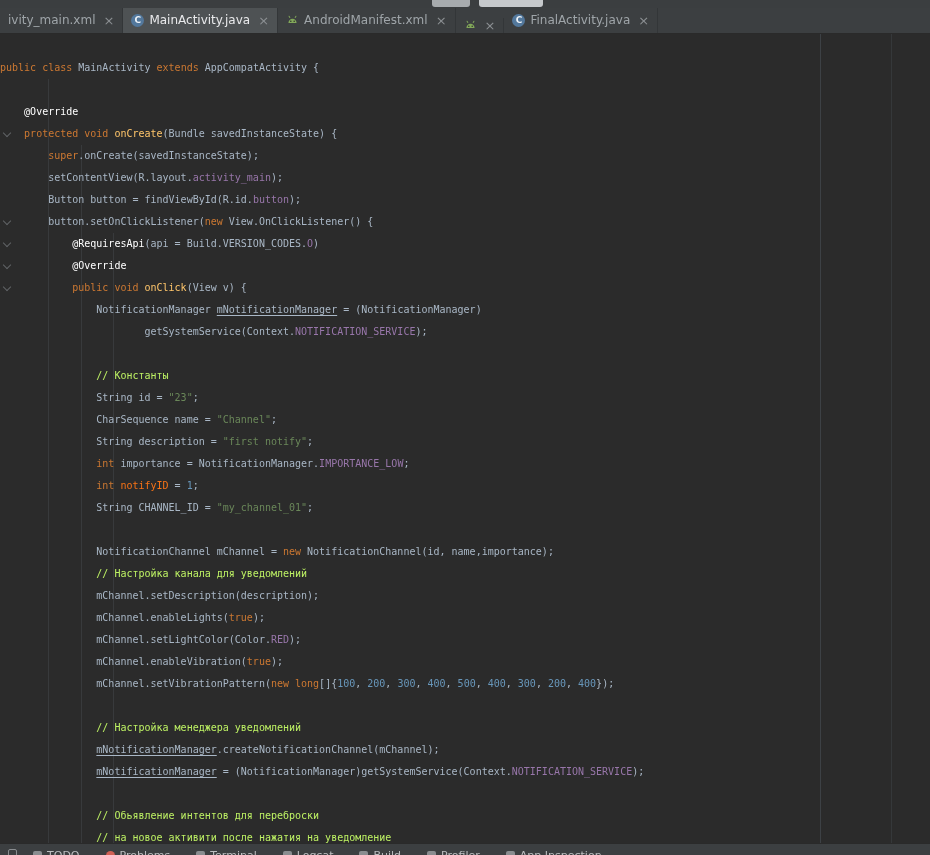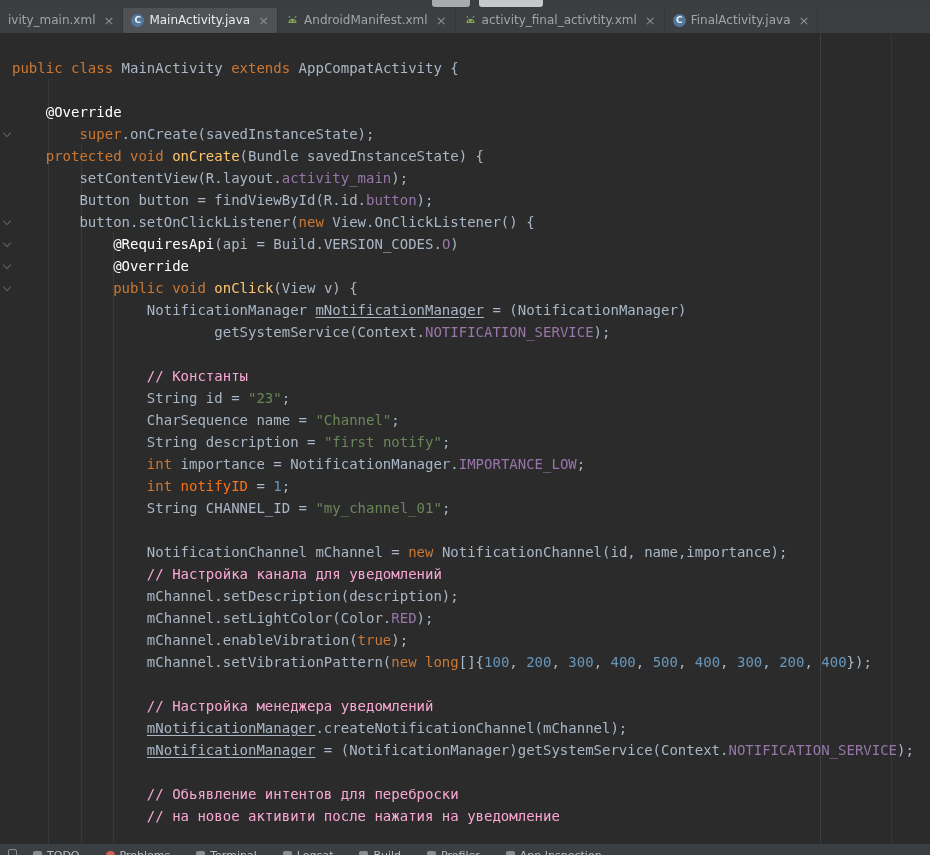--- a/index.html
+++ b/index.html
@@ -26,27 +26,27 @@
   .icon-android{width:13px;height:13px;flex:none;display:inline-flex}
 
   
   #editor{position:absolute;top:34px;left:0;width:930px;bottom:12px;background:#2b2b2b;overflow:hidden;cursor:text}
   .indent-guide{position:absolute;width:1px;background:#383a3c;z-index:1}
   .ig-1{left:48px;top:45px;bottom:0}
   .ig-2{left:81px;top:111px;bottom:0}
   .ig-3{left:113px;top:199px;bottom:0}
   #margin-guide{position:absolute;left:820px;top:0;bottom:0;width:1px;background:#3d4145;z-index:1}
   #right-divider{position:absolute;left:891px;top:0;bottom:0;width:1px;background:#35383a;z-index:1}
-  #code{position:relative;z-index:2;padding:1px 0 0 12px;
-    font-family:"DejaVu Sans Mono","Liberation Mono",monospace;font-size:14px}
+  #code{position:relative;z-index:2;padding:1px 0 0 0;
+    font-family:"DejaVu Sans Mono","Liberation Mono",monospace;font-size:10px}
   .code-line{height:22px;line-height:22px;white-space:pre}
   .c-kw{color:#cc7832}
   .c-def{color:#a9b7c6}
   .c-str{color:#6a8759}
-  .c-com{color:#f9a8d4}
+  .c-com{color:#bef264}
   .c-ann{color:#ffffff}
   .c-num{color:#6897bb}
   .c-mdecl{color:#ffc66b}
   .c-cfield{color:#9876aa;}
   .c-uvar{color:#a9b7c6;text-decoration:underline;text-underline-offset:2px}
   .c-gray{color:#f97316}
   .fold-marker{position:absolute;left:3px;width:9px;height:9px;z-index:3;cursor:pointer}
   .fold-marker::after{content:"";position:absolute;left:1px;top:0;width:5px;height:5px;
     border-right:1.5px solid #606366;border-bottom:1.5px solid #606366;transform:rotate(45deg)}
 
@@ -96,21 +96,20 @@
         <svg width="13" height="13" viewBox="0 0 14 14">
           <g fill="#82a85a">
             <path d="M2.6 9.8a4.4 4.8 0 0 1 8.8 0z"></path>
             <rect x="3.2" y="1.8" width="1" height="2.6" rx="0.5" transform="rotate(-32 3.7 3.1)"></rect>
             <rect x="9.8" y="1.8" width="1" height="2.6" rx="0.5" transform="rotate(32 10.3 3.1)"></rect>
           </g>
           <circle cx="5.2" cy="7.7" r="0.8" fill="#2b2b2b"></circle>
           <circle cx="8.8" cy="7.7" r="0.8" fill="#2b2b2b"></circle>
         </svg>
       </span>
-      <span class="tab-label">activity_final_activtity.xml</span>
       <span class="tab-close">×</span>
     </div>
     <div class="tab">
       <span class="icon-class">C</span>
       <span class="tab-label">FinalActivity.java</span>
       <span class="tab-close">×</span>
     </div>
   </div>
 
 <div id="editor">
@@ -124,42 +123,43 @@
       <div class="fold-marker" style="top: 184px;"></div>
       <div class="fold-marker" style="top: 206px;"></div>
       <div class="fold-marker" style="top: 228px;"></div>
       <div class="fold-marker" style="top: 250px;"></div>
     </div>
   <div id="code">
       <div class="code-line"></div>
       <div class="code-line"><span class="c-kw">public class </span><span class="c-def">MainActivity </span><span class="c-kw">extends </span><span class="c-def">AppCompatActivity {</span></div>
       <div class="code-line"></div>
       <div class="code-line"><span class="c-def">    </span><span class="c-ann">@Override</span></div>
+      <div class="code-line"><span class="c-def">    </span><span class="c-kw">protected void </span><span class="c-mdecl">onCreate</span><span class="c-def">(Bundle savedInstanceState) {</span></div>
       <div class="code-line"><span class="c-def">        </span><span class="c-kw">super</span><span class="c-def">.onCreate(savedInstanceState);</span></div>
-      <div class="code-line"><span class="c-def">    </span><span class="c-kw">protected void </span><span class="c-mdecl">onCreate</span><span class="c-def">(Bundle savedInstanceState) {</span></div>
       <div class="code-line"><span class="c-def">        setContentView(R.layout.</span><span class="c-cfield">activity_main</span><span class="c-def">);</span></div>
       <div class="code-line"><span class="c-def">        Button button = findViewById(R.id.</span><span class="c-cfield">button</span><span class="c-def">);</span></div>
       <div class="code-line"><span class="c-def">        button.setOnClickListener(</span><span class="c-kw">new </span><span class="c-def">View.OnClickListener() {</span></div>
       <div class="code-line"><span class="c-def">            </span><span class="c-ann">@RequiresApi</span><span class="c-def">(api = Build.VERSION_CODES.</span><span class="c-cfield">O</span><span class="c-def">)</span></div>
       <div class="code-line"><span class="c-def">            </span><span class="c-ann">@Override</span></div>
       <div class="code-line"><span class="c-def">            </span><span class="c-kw">public void </span><span class="c-mdecl">onClick</span><span class="c-def">(View v) {</span></div>
       <div class="code-line"><span class="c-def">                NotificationManager </span><span class="c-uvar">mNotificationManager</span><span class="c-def"> = (NotificationManager)</span></div>
       <div class="code-line"><span class="c-def">                        getSystemService(Context.</span><span class="c-cfield">NOTIFICATION_SERVICE</span><span class="c-def">);</span></div>
       <div class="code-line"></div>
       <div class="code-line"><span class="c-def">                </span><span class="c-com">// Константы</span></div>
       <div class="code-line"><span class="c-def">                String id = </span><span class="c-str">"23"</span><span class="c-def">;</span></div>
       <div class="code-line"><span class="c-def">                CharSequence name = </span><span class="c-str">"Channel"</span><span class="c-def">;</span></div>
       <div class="code-line"><span class="c-def">                String description = </span><span class="c-str">"first notify"</span><span class="c-def">;</span></div>
       <div class="code-line"><span class="c-def">                </span><span class="c-kw">int </span><span class="c-def">importance = NotificationManager.</span><span class="c-cfield">IMPORTANCE_LOW</span><span class="c-def">;</span></div>
       <div class="code-line"><span class="c-def">                </span><span class="c-kw">int </span><span class="c-gray">notifyID</span><span class="c-def"> = </span><span class="c-num">1</span><span class="c-def">;</span></div>
       <div class="code-line"><span class="c-def">                String CHANNEL_ID = </span><span class="c-str">"my_channel_01"</span><span class="c-def">;</span></div>
       <div class="code-line"></div>
       <div class="code-line"><span class="c-def">                NotificationChannel mChannel = </span><span class="c-kw">new </span><span class="c-def">NotificationChannel(id, name,importance);</span></div>
       <div class="code-line"><span class="c-def">                </span><span class="c-com">// Настройка канала для уведомлений</span></div>
       <div class="code-line"><span class="c-def">                mChannel.setDescription(description);</span></div>
+      <div class="code-line"><span class="c-def">                mChannel.enableLights(</span><span class="c-kw">true</span><span class="c-def">);</span></div>
       <div class="code-line"><span class="c-def">                mChannel.setLightColor(Color.</span><span class="c-cfield">RED</span><span class="c-def">);</span></div>
       <div class="code-line"><span class="c-def">                mChannel.enableVibration(</span><span class="c-kw">true</span><span class="c-def">);</span></div>
       <div class="code-line"><span class="c-def">                mChannel.setVibrationPattern(</span><span class="c-kw">new long</span><span class="c-def">[]{</span><span class="c-num">100</span><span class="c-def">, </span><span class="c-num">200</span><span class="c-def">, </span><span class="c-num">300</span><span class="c-def">, </span><span class="c-num">400</span><span class="c-def">, </span><span class="c-num">500</span><span class="c-def">, </span><span class="c-num">400</span><span class="c-def">, </span><span class="c-num">300</span><span class="c-def">, </span><span class="c-num">200</span><span class="c-def">, </span><span class="c-num">400</span><span class="c-def">});</span></div>
       <div class="code-line"></div>
       <div class="code-line"><span class="c-def">                </span><span class="c-com">// Настройка менеджера уведомлений</span></div>
       <div class="code-line"><span class="c-def">                </span><span class="c-uvar">mNotificationManager</span><span class="c-def">.createNotificationChannel(mChannel);</span></div>
       <div class="code-line"><span class="c-def">                </span><span class="c-uvar">mNotificationManager</span><span class="c-def"> = (NotificationManager)getSystemService(Context.</span><span class="c-cfield">NOTIFICATION_SERVICE</span><span class="c-def">);</span></div>
       <div class="code-line"></div>
       <div class="code-line"><span class="c-def">                </span><span class="c-com">// Обьявление интентов для переброски</span></div>
       <div class="code-line"><span class="c-def">                </span><span class="c-com">// на новое активити после нажатия на уведомление</span></div>

